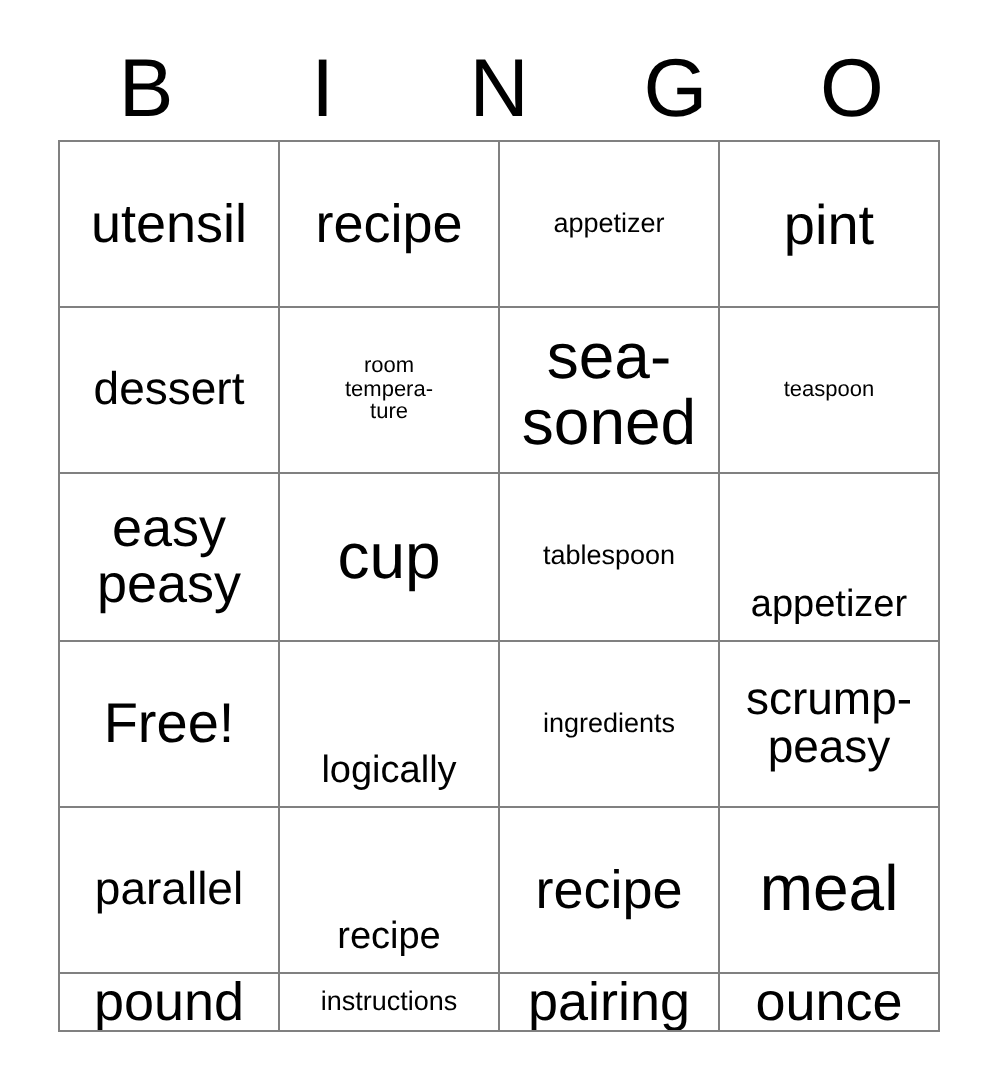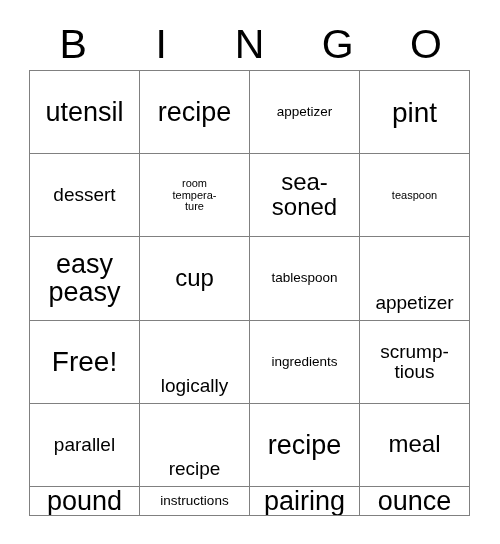--- a/index.html
+++ b/index.html
@@ -66,23 +66,23 @@
   }
   .cell-text {
     display: block;
     line-height: 1.04;
     white-space: pre-line;
     word-break: keep-all;
     color: #000000;
   }
   
   .fs-xxl { font-size: 28px; }
-  .fs-xl  { font-size: 24px; }
+  .fs-xl  { font-size: 32px; }
   .fs-lg  { font-size: 27px; }
-  .fs-md  { font-size: 19px; }
+  .fs-md  { font-size: 23px; }
   .fs-sm  { font-size: 19px; margin-top: 48px; }
   .fs-xs  { font-size: 11px; }
   .fs-xxs { font-size: 13.5px; }
 </style>
 </head>
 <body>
 
 <div class="card">
 
   <div class="header-row">
@@ -138,21 +138,21 @@
         <span class="cell-text fs-xxl">Free!</span>
       </div>
       <div class="cell">
         <span class="cell-text fs-sm">logically</span>
       </div>
       <div class="cell">
         <span class="cell-text fs-xxs">ingredients</span>
       </div>
       <div class="cell">
         <span class="cell-text fs-md">scrump-
-tious</span>
+peasy</span>
       </div>
       <div class="cell">
         <span class="cell-text fs-md">parallel</span>
       </div>
       <div class="cell">
         <span class="cell-text fs-sm">recipe</span>
       </div>
       <div class="cell">
         <span class="cell-text fs-lg">recipe</span>
       </div>

